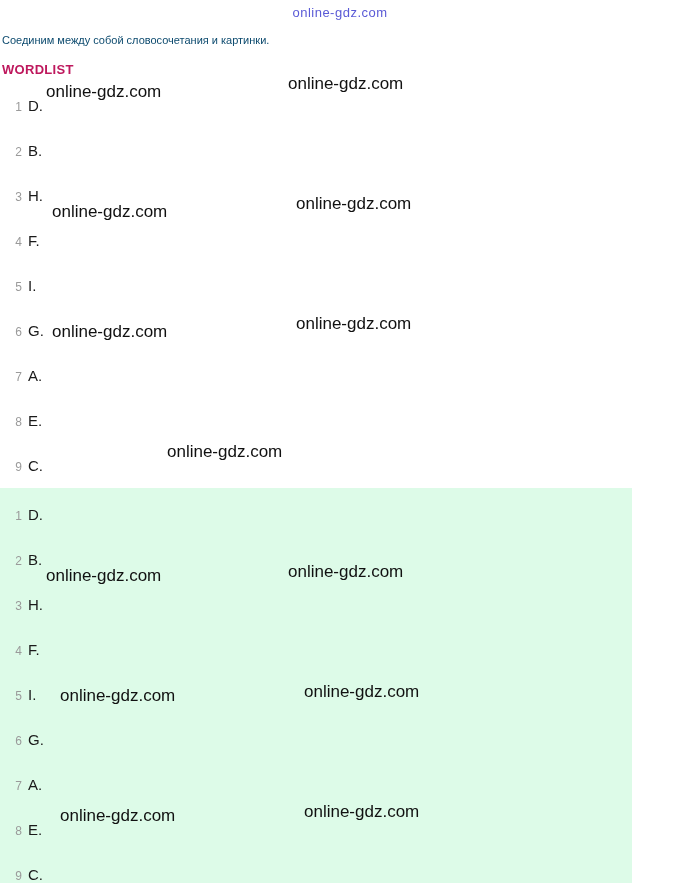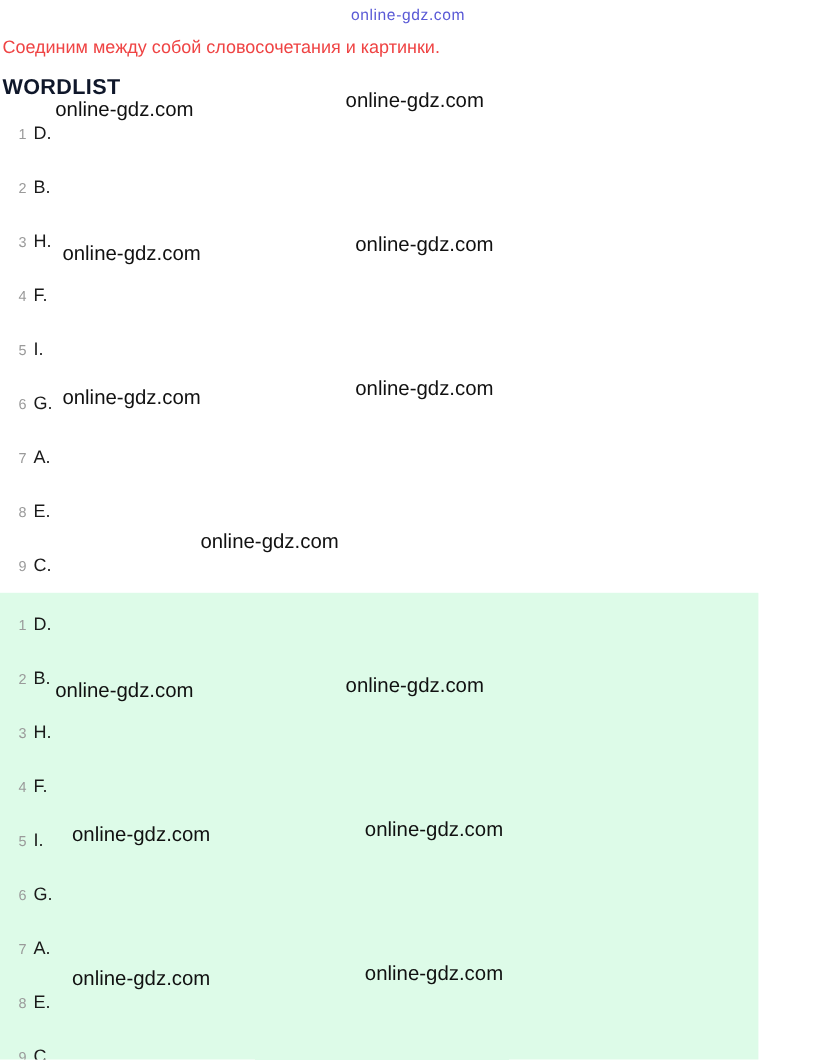--- a/index.html
+++ b/index.html
@@ -19,29 +19,29 @@
     text-align: center;
     font-family: "Liberation Sans", sans-serif;
     font-size: 13px;
     color: #5a5ad6;
     letter-spacing: 0.5px;
     padding-top: 4px;
     height: 18px;
     line-height: 18px;
   }
   .task-text {
-    font-size: 15px;
-    color: #ef4444;
+    font-size: 11px;
+    color: #0c4a6e;
     padding: 8px 0 0 2px;
     line-height: 20px;
   }
   .wordlist-title {
-    font-size: 18px;
+    font-size: 13px;
     font-weight: bold;
-    color: #0f172a;
+    color: #be185d;
     letter-spacing: 0.3px;
     padding: 12px 0 0 2px;
     text-transform: uppercase;
   }
   .answers {
     position: relative;
     padding-top: 6px;
   }
   .answers.green {
     background: #ddfbe8;

